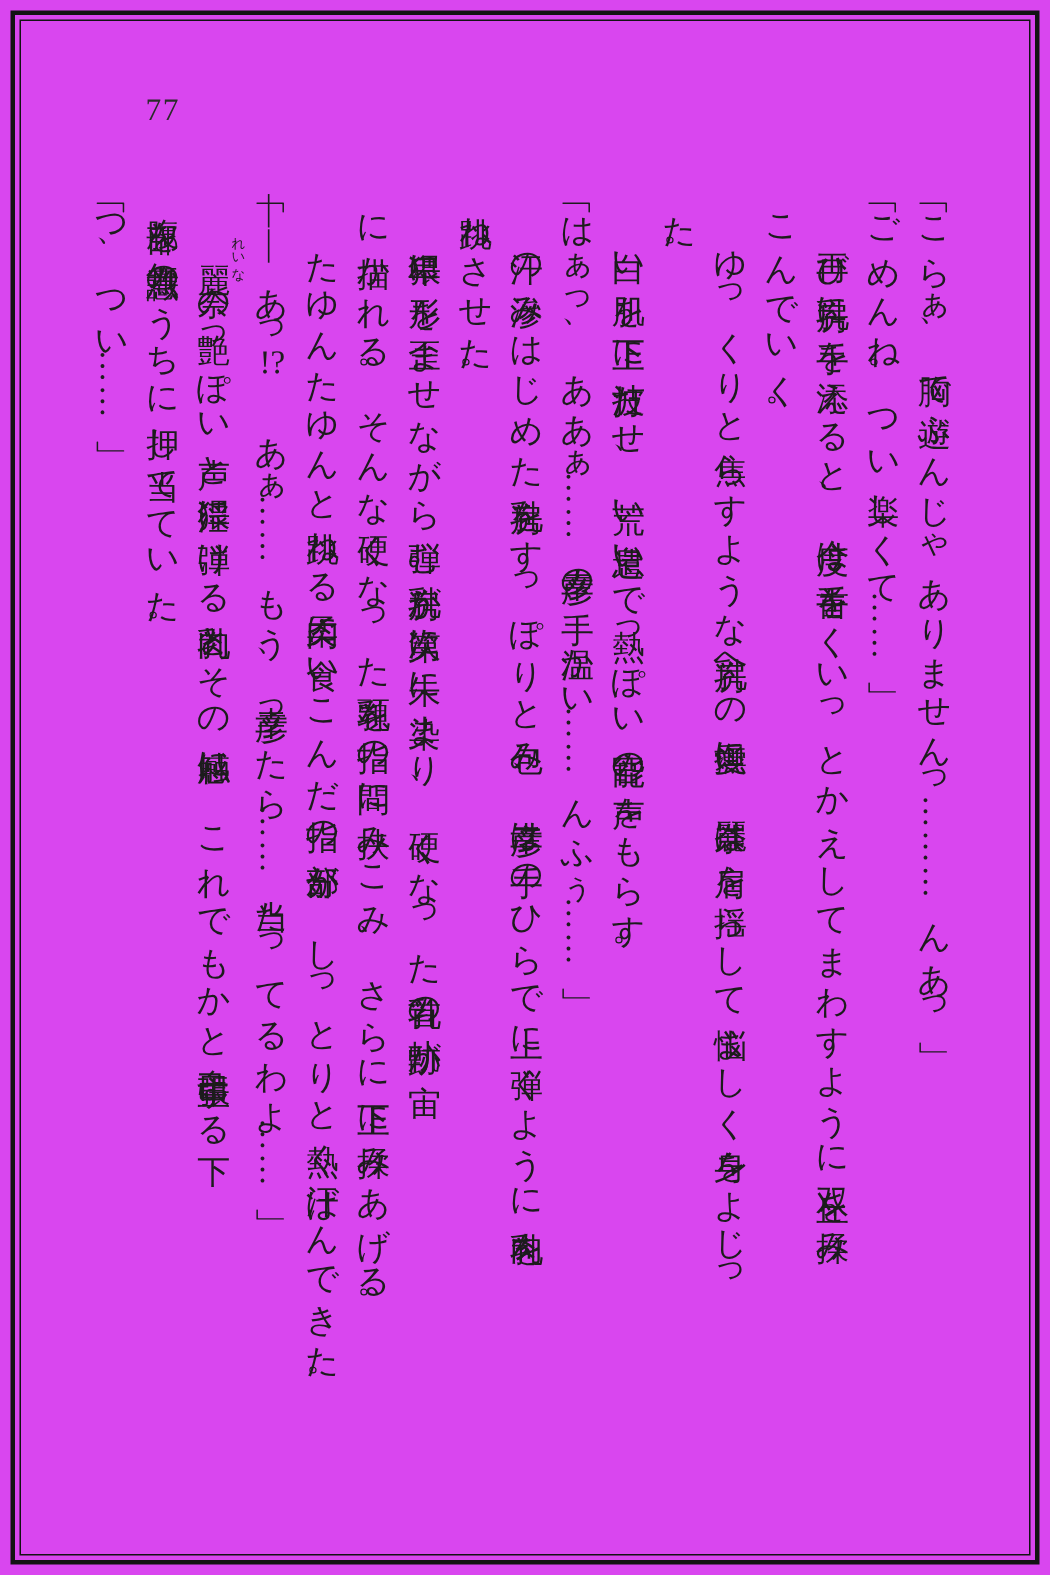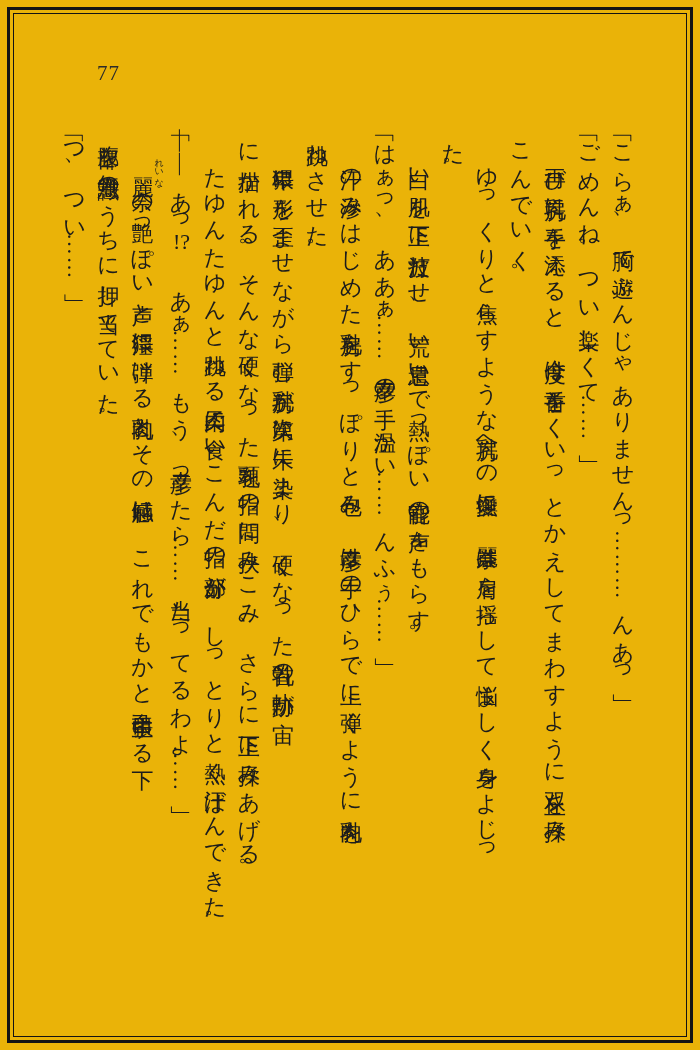--- a/index.html
+++ b/index.html
@@ -10,21 +10,21 @@
     width: 700px;
     height: 1050px;
     background: #ffffff;
     position: relative;
     overflow: hidden;
     font-family: "Liberation Serif", "DejaVu Serif", serif;
   }
   .page {
     position: absolute;
     inset: 0;
-    background: #eab308;
+    background: #d946ef;
   }
   
   .frame-outer {
     position: absolute;
     inset: 7px;
     border: 3px solid #131313;
     pointer-events: none;
   }
   .frame-inner {
     position: absolute;

